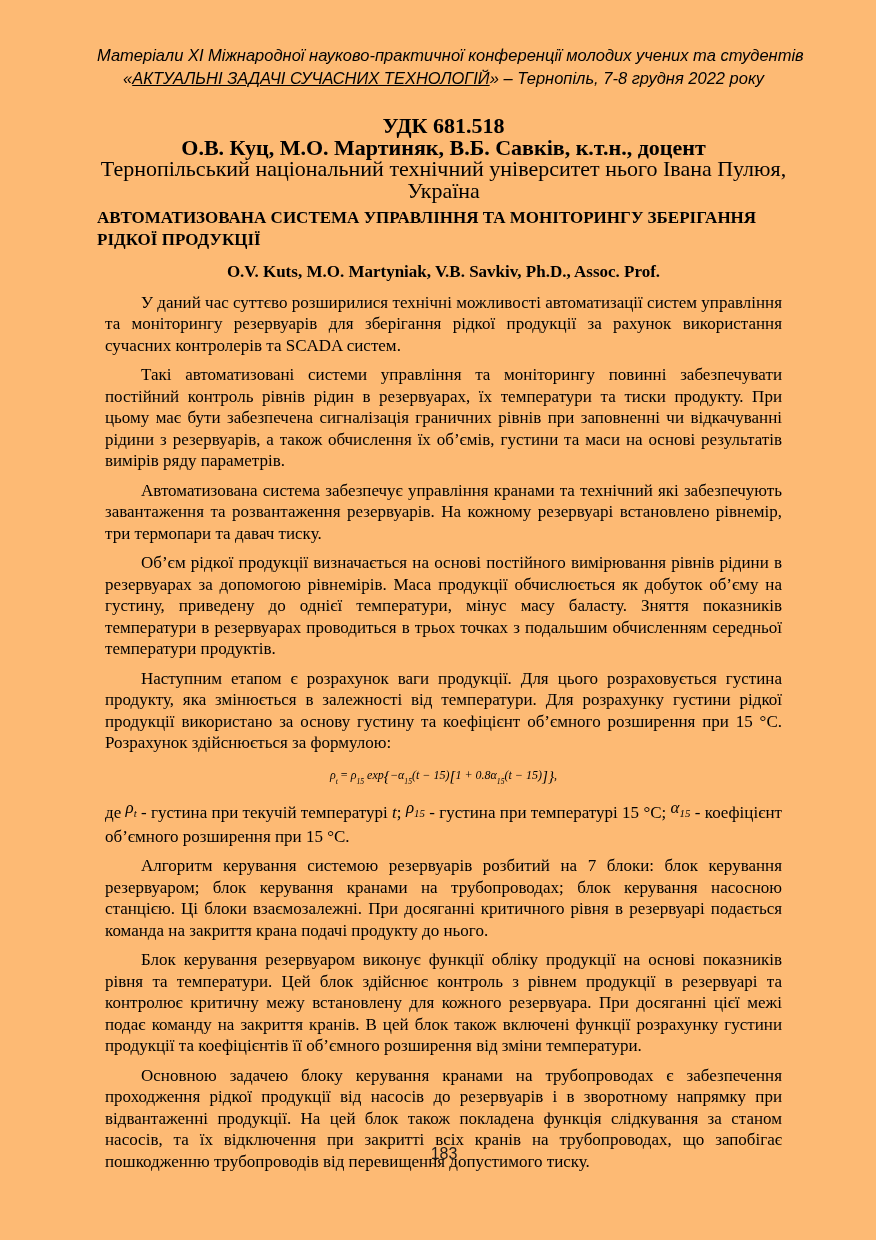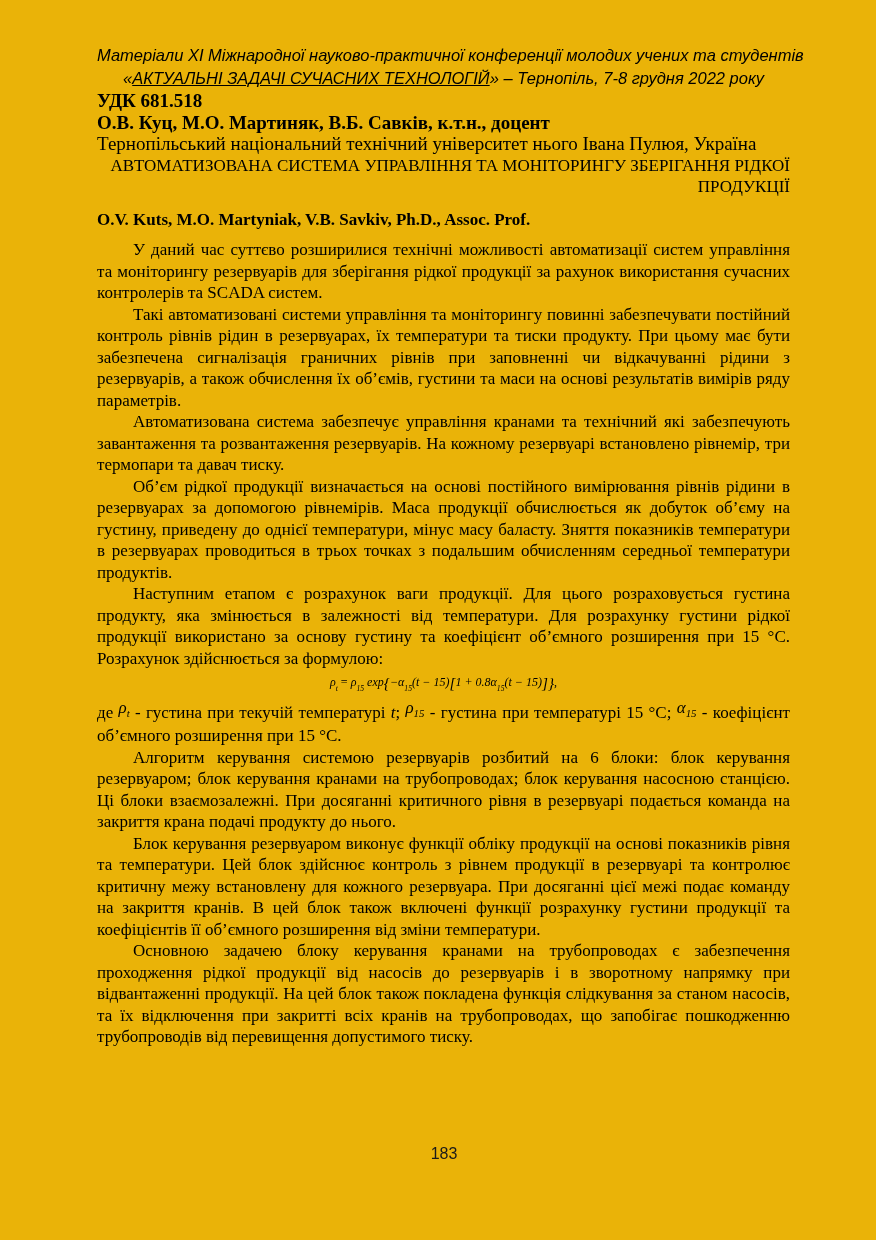--- a/index.html
+++ b/index.html
@@ -1,46 +1,46 @@
 <!DOCTYPE html>
 <html lang="uk"><head>
 <meta charset="utf-8">
 <style>
   html,body{margin:0;padding:0;background:#ffffff;}
   .page{
     position:relative;
     width:876px;height:1240px;
-    background:#eab308;
+    background:#fdba74;
     box-sizing:border-box;
     padding:44px 86px 0 97px;
     font-family:"Liberation Serif", serif;
     color:#000000;
     overflow:hidden;
   }
   
   .header{
     font-family:"Liberation Sans", sans-serif;
     font-style:italic;
     font-size:16.5px;
     line-height:23px;
     text-align:center;
     white-space:nowrap;
   }
   .header .u{text-decoration:underline;}
   
-  .meta{font-size:19px;line-height:21.5px;text-align:left;}
+  .meta{margin-top:25px;font-size:22px;line-height:21.5px;text-align:center;}
   .bold{font-weight:bold;}
   
-  .title-ua{text-align:right;font-weight:normal;font-size:17px;line-height:21.5px;}
+  .title-ua{margin-top:6px;text-align:left;font-weight:bold;font-size:17px;line-height:21.5px;}
   .en-block{margin-top:11px;font-size:17px;line-height:21.5px;font-weight:bold;}
-  .authors-en{text-align:left;}
+  .authors-en{text-align:center;}
   .title-en{text-align:center;}
   
   .body{margin-top:9px;font-size:17px;line-height:21.5px;text-align:justify;}
-  .body p{margin:0;text-indent:36px;}
+  .body p{margin:8px;text-indent:36px;}
   .body p.no-indent{text-indent:0;}
   
   .formula{
     text-align:center;text-indent:0;
     font-size:12px;line-height:26px;
     margin:2px 0 2px 0;
   }
   .tk-t{font-style:normal;}
   .tk-i{font-style:italic;}
   .tk-sub{font-style:italic;font-size:64%;vertical-align:-18%;}
@@ -78,20 +78,20 @@
   </div>
 
   <div class="body">
     <p>У даний час суттєво розширилися технічні можливості автоматизації систем управління та моніторингу резервуарів для зберігання рідкої продукції за рахунок використання сучасних контролерів та SCADA систем.</p>
     <p>Такі автоматизовані системи управління та моніторингу повинні забезпечувати постійний контроль рівнів рідин в резервуарах, їх температури та тиски продукту. При цьому має бути забезпечена сигналізація граничних рівнів при заповненні чи відкачуванні рідини з резервуарів, а також обчислення їх об’ємів, густини та маси на основі результатів вимірів ряду параметрів.</p>
     <p>Автоматизована система забезпечує управління кранами та технічний які забезпечують завантаження та розвантаження резервуарів. На кожному резервуарі встановлено рівнемір, три термопари та давач тиску.</p>
     <p>Об’єм рідкої продукції визначається на основі постійного вимірювання рівнів рідини в резервуарах за допомогою рівнемірів. Маса продукції обчислюється як добуток об’єму на густину, приведену до однієї температури, мінус масу баласту. Зняття показників температури в резервуарах проводиться в трьох точках з подальшим обчисленням середньої температури продуктів.</p>
     <p>Наступним етапом є розрахунок ваги продукції. Для цього розраховується густина продукту, яка змінюється в залежності від температури. Для розрахунку густини рідкої продукції використано за основу густину та коефіцієнт об’ємного розширення при 15 °С. Розрахунок здійснюється за формулою:</p>
     <p class="formula no-indent"><span class="tk-i">ρ</span><span class="tk-sub">t</span><span class="tk-t"> = </span><span class="tk-i">ρ</span><span class="tk-sub">15</span><span class="tk-i"> exp</span><span class="tk-brace">{</span><span class="tk-i">−α</span><span class="tk-sub">15</span><span class="tk-i">(t − 15)</span><span class="tk-brace">[</span><span class="tk-i">1 + 0.8α</span><span class="tk-sub">15</span><span class="tk-i">(t − 15)</span><span class="tk-brace">]}</span><span class="tk-t">,</span></p>
     <p class="no-indent"><span class="tk-t">де </span><span class="tk-g">ρ</span><span class="tk-gsub">t</span><span class="tk-t"> - густина при текучій температурі </span><span class="tk-i">t</span><span class="tk-t">; </span><span class="tk-g">ρ</span><span class="tk-gsub">15</span><span class="tk-t"> - густина при температурі 15 °С; </span><span class="tk-g">α</span><span class="tk-gsub">15</span><span class="tk-t"> - коефіцієнт об’ємного розширення при 15 °С.</span></p>
-    <p>Алгоритм керування системою резервуарів розбитий на 6 блоки: блок керування резервуаром; блок керування кранами на трубопроводах; блок керування насосною станцією. Ці блоки взаємозалежні. При досяганні критичного рівня в резервуарі подається команда на закриття крана подачі продукту до нього.</p>
+    <p>Алгоритм керування системою резервуарів розбитий на 7 блоки: блок керування резервуаром; блок керування кранами на трубопроводах; блок керування насосною станцією. Ці блоки взаємозалежні. При досяганні критичного рівня в резервуарі подається команда на закриття крана подачі продукту до нього.</p>
     <p>Блок керування резервуаром виконує функції обліку продукції на основі показників рівня та температури. Цей блок здійснює контроль з рівнем продукції в резервуарі та контролює критичну межу встановлену для кожного резервуара. При досяганні цієї межі подає команду на закриття кранів. В цей блок також включені функції розрахунку густини продукції та коефіцієнтів її об’ємного розширення від зміни температури.</p>
     <p>Основною задачею блоку керування кранами на трубопроводах є забезпечення проходження рідкої продукції від насосів до резервуарів і в зворотному напрямку при відвантаженні продукції. На цей блок також покладена функція слідкування за станом насосів, та їх відключення при закритті всіх кранів на трубопроводах, що запобігає пошкодженню трубопроводів від перевищення допустимого тиску.</p>
   </div>
 
   <div class="page-number">183</div>
 
 </div>
 
 </body></html>

